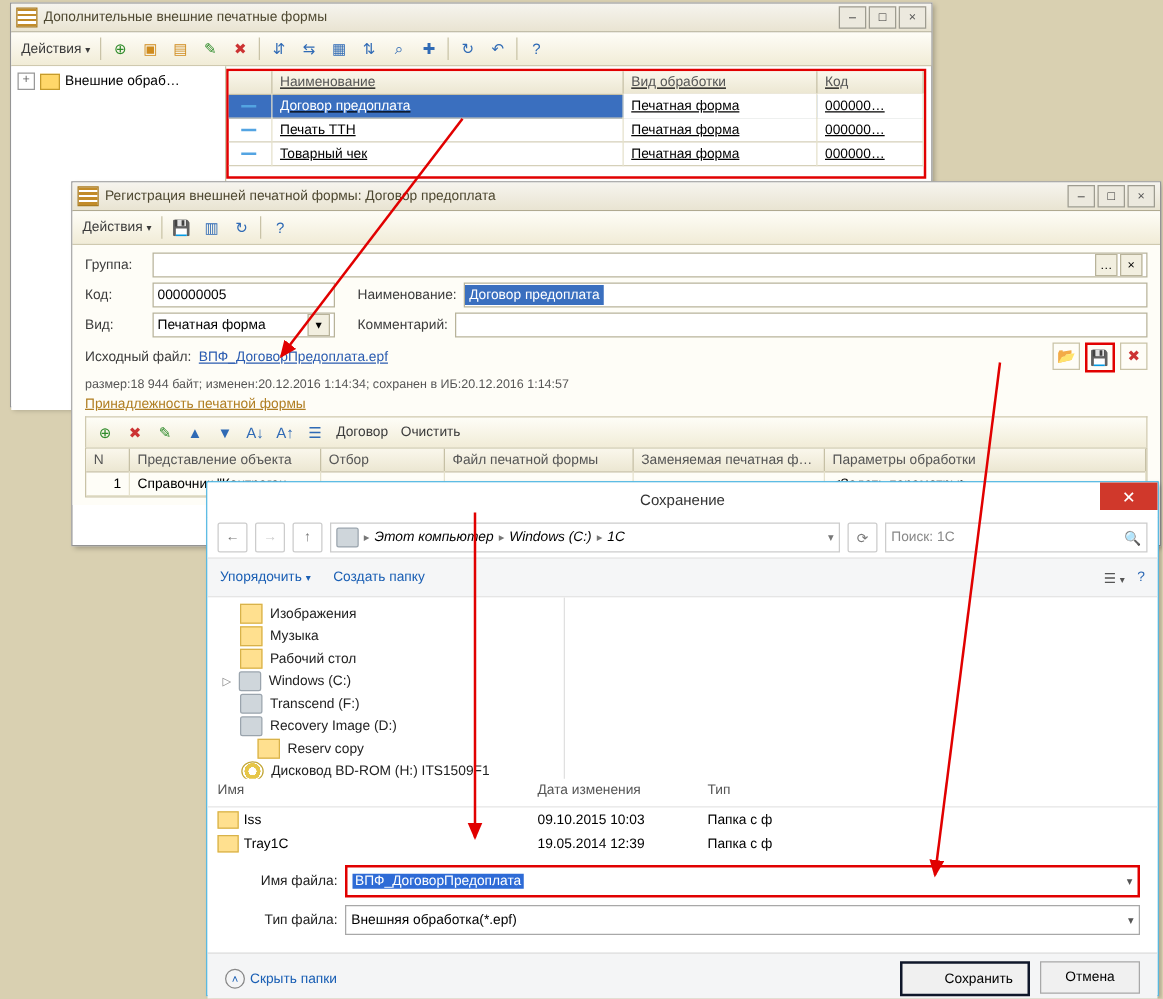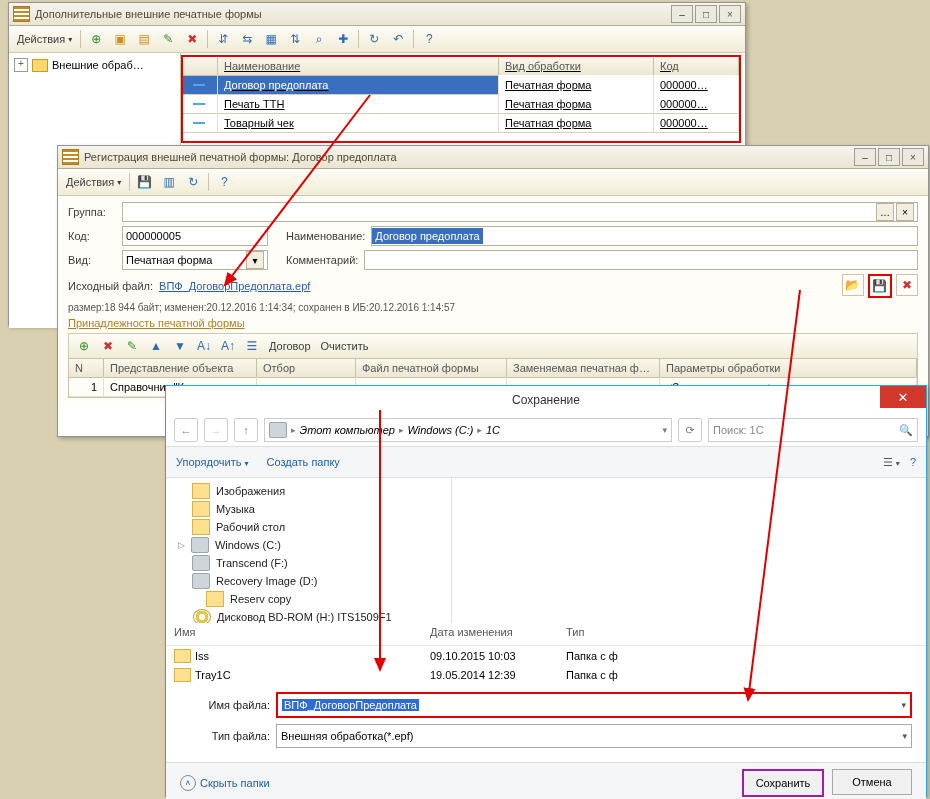--- a/index.html
+++ b/index.html
@@ -78,21 +78,21 @@
 
 .sd-fields{padding:8px 14px;background:#fff;}
 .sd-frow{display:flex;align-items:center;margin-bottom:6px;gap:6px;}
 .sd-frow .lbl{width:90px;text-align:right;color:#222;}
 .sd-in{flex:1;border:1px solid #a8a8a8;height:22px;padding:0 4px;display:flex;align-items:center;}
 .sd-in.hl{border:2px solid #e10000;}
 .sd-in .seltext{background:#2e6bd6;color:#fff;padding:0 2px;}
 .sd-foot{display:flex;align-items:center;padding:6px 14px;background:#f4f5f6;border-top:1px solid #ddd;gap:10px;}
 .sd-foot .hide{color:#1a5fb4;display:flex;align-items:center;gap:4px;}
 .sd-btn{min-width:78px;height:24px;border:1px solid #a8a8a8;background:#f0f0f0;display:flex;align-items:center;justify-content:center;}
-.sd-btn.pri{border:2px solid #a21caf;}
+.sd-btn.pri{border:2px solid #0f172a;padding-left:22px;}
 
 .arrow{position:absolute;pointer-events:none;}
 
 .ico-sm{font-size:12px;line-height:1;}
 .green{color:#2e8b2a;}
 .blue{color:#2f6ab5;}
 .orange{color:#cf8b1e;}
 .red{color:#c33;}
 </style>
 </head>

